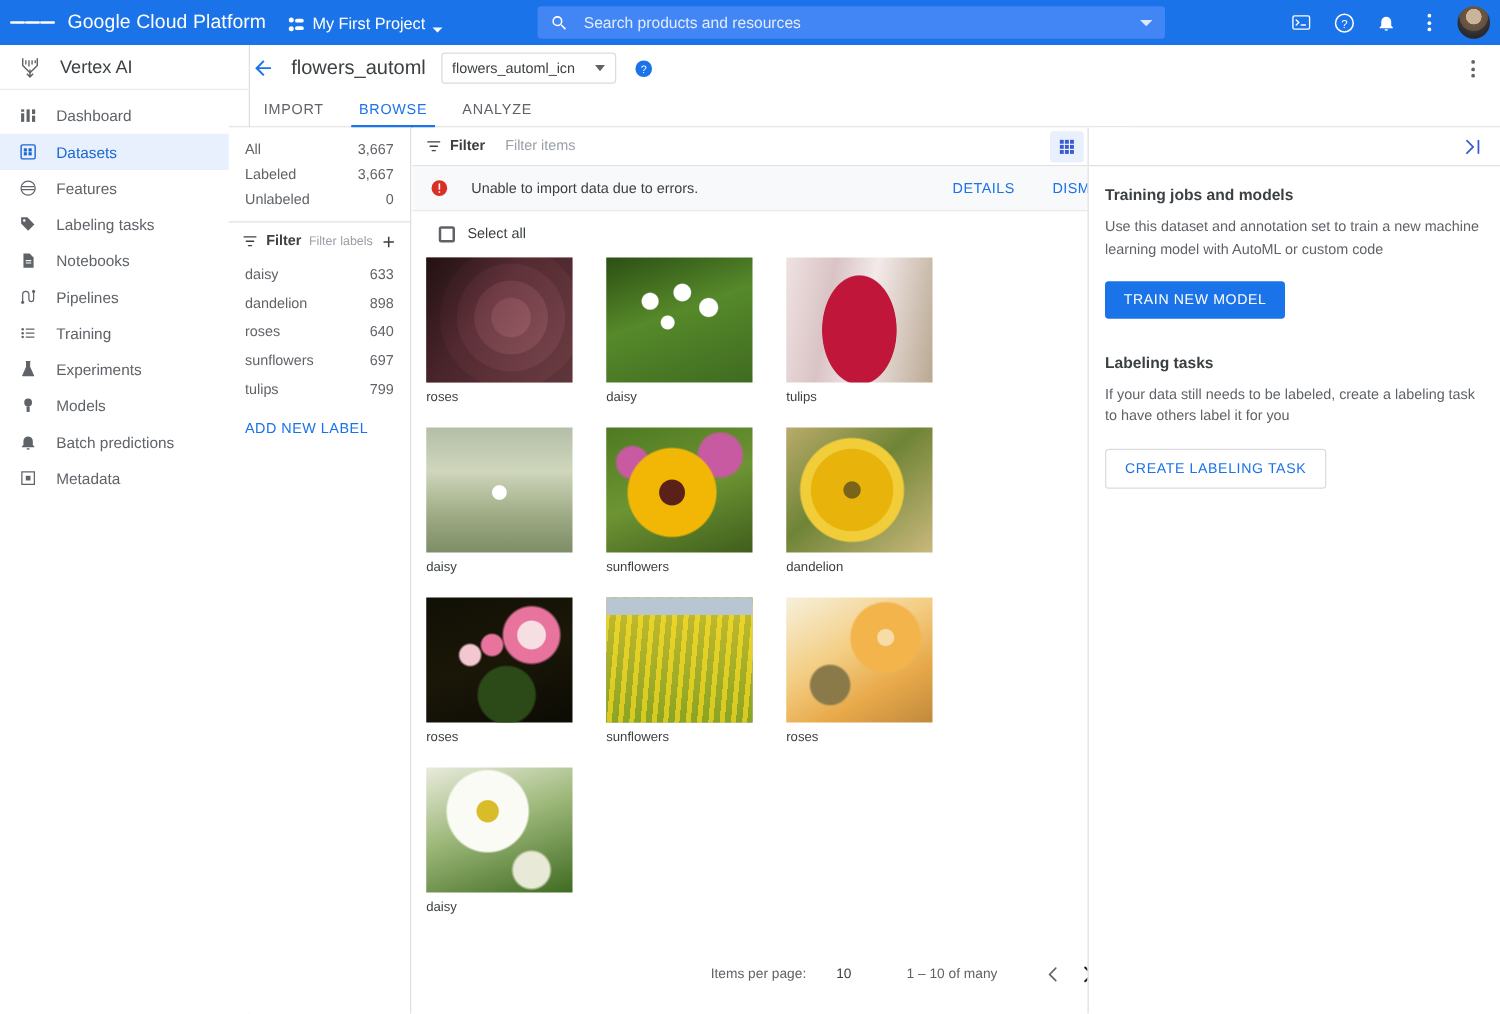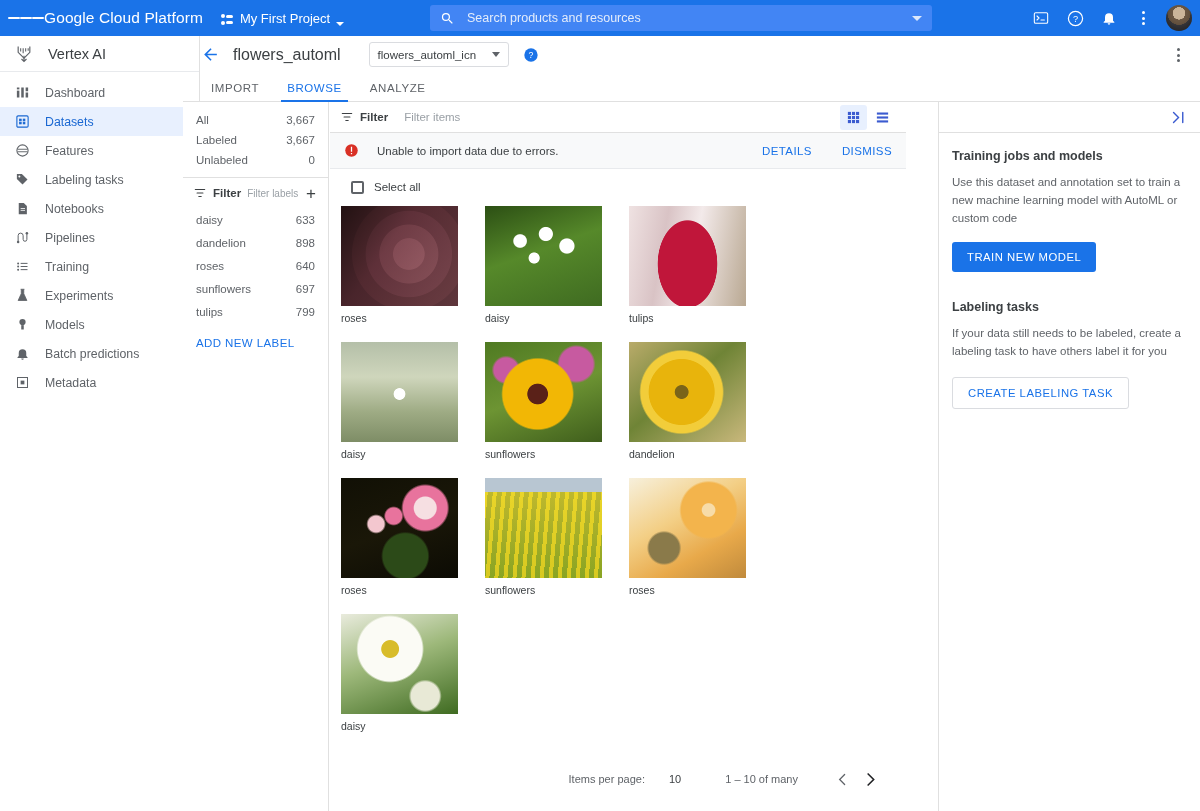--- a/index.html
+++ b/index.html
@@ -13,21 +13,21 @@
   
   .topbar {
     position: absolute; top: 0; left: 0; width: 1200px; height: 36px;
     background: #1a73e8; display: flex; align-items: center;
     color: #fff;
   }
   .hamburger { width: 36px; height: 36px; display: flex; align-items: center;
     justify-content: center; margin-left: 8px; cursor: pointer; }
   .hamburger span { display: block; width: 18px; height: 2px; background: #fff;
     margin: 2px 0; border-radius: 1px; }
-  .gcp-logo { font-size: 15.5px; letter-spacing: .1px; 
+  .gcp-logo { font-size: 15.5px; letter-spacing: .1px; margin-left: 10px;
     font-weight: 400; white-space: nowrap; }
   .project-chip { display: flex; align-items: flex-end; gap: 6px;
     margin-left: 18px; font-size: 13px; cursor: pointer; }
   .proj-icon { width: 13px; height: 13px; position: relative; flex: none; }
   .proj-icon i { position: absolute; background: #fff; border-radius: 50%; }
   .proj-icon i:nth-child(1) { width: 4px; height: 4px; left: 0; top: 1px; }
   .proj-icon i:nth-child(2) { width: 4px; height: 4px; left: 0; top: 8px; }
   .proj-icon i:nth-child(3) { width: 7px; height: 3px; left: 5px; top: 2px; border-radius: 2px;}
   .proj-icon i:nth-child(4) { width: 7px; height: 3px; left: 5px; top: 8px; border-radius: 2px;}
   .caret { width: 0; height: 0; border-left: 4px solid transparent;
@@ -67,21 +67,21 @@
     display: flex; align-items: center; justify-content: center; }
   .nav-item.active { background: #e8f0fe; color: #1967d2; }
   .nav-item.active svg { stroke: #1967d2; fill: #1967d2; }
 
   
   .content { position: absolute; top: 36px; left: 183px; width: 1017px; height: 775px; }
   .chead { height: 37px; display: flex; align-items: center; padding: 0 16px;
     position: relative; }
   .back-btn { width: 22px; height: 22px; display: flex; align-items: center;
     justify-content: center; cursor: pointer; margin-right: 12px; }
-  .ds-title { font-size: 16px; color: #3c4043; margin-right: 28px; }
+  .ds-title { font-size: 16px; color: #3c4043; margin-right: 12px; }
   .ds-select { width: 140px; height: 25px; border: 1px solid #dadce0;
     border-radius: 3px; display: flex; align-items: center; padding: 0 8px;
     font-size: 11.5px; color: #3c4043; cursor: pointer; justify-content: space-between; }
   .ds-select .caret2 { width: 0; height: 0; border-left: 4px solid transparent;
     border-right: 4px solid transparent; border-top: 5px solid #5f6368; }
   .help-circle { width: 16px; height: 16px; margin-left: 14px; cursor: pointer; }
   .kebab-right { position: absolute; right: 10px; top: 7px; width: 24px; height: 24px;
     display: flex; align-items: center; justify-content: center; cursor: pointer; }
   .dots-v2 { display: flex; flex-direction: column; gap: 2.5px; }
   .dots-v2 i { width: 3px; height: 3px; background: #5f6368; border-radius: 50%; }
@@ -145,21 +145,21 @@
   .pagination { position: absolute; bottom: 18px; right: 22px; display: flex;
     align-items: center; font-size: 11px; color: #5f6368; gap: 0; }
   .pagination .ipp { margin-right: 24px; }
   .pg-sel { display: flex; align-items: center; gap: 6px; cursor: pointer;
     color: #3c4043; margin-right: 38px; }
   .pg-range { margin-right: 30px; }
   .pgbtn { width: 28px; height: 28px; display: flex; align-items: center;
     justify-content: center; cursor: pointer; }
 
   
-  .rightpanel { position: absolute; top: 66px; right: 0; width: 262px; bottom: 0;
+  .rightpanel { position: absolute; top: 66px; right: 0; width: 330px; bottom: 0;
     border-left: 1px solid #e0e0e0; background: #fff; }
   .rp-head { height: 31px; display: flex; align-items: center; justify-content: flex-end;
     padding-right: 11px; border-bottom: 1px solid #e0e0e0; }
   .collapse-btn { width: 22px; height: 22px; display: flex; align-items: center;
     justify-content: center; cursor: pointer; }
   .rp-body { padding: 16px 13px 0; }
   .rp-h { font-size: 12.5px; font-weight: 700; color: #3c4043; }
   .rp-p { font-size: 11.5px; color: #5f6368; line-height: 1.55; margin-top: 11px; }
   .btn-primary { display: inline-block; margin-top: 15px; background: #1a73e8;
     color: #fff; font-size: 11.3px; font-weight: 500; letter-spacing: .5px;

